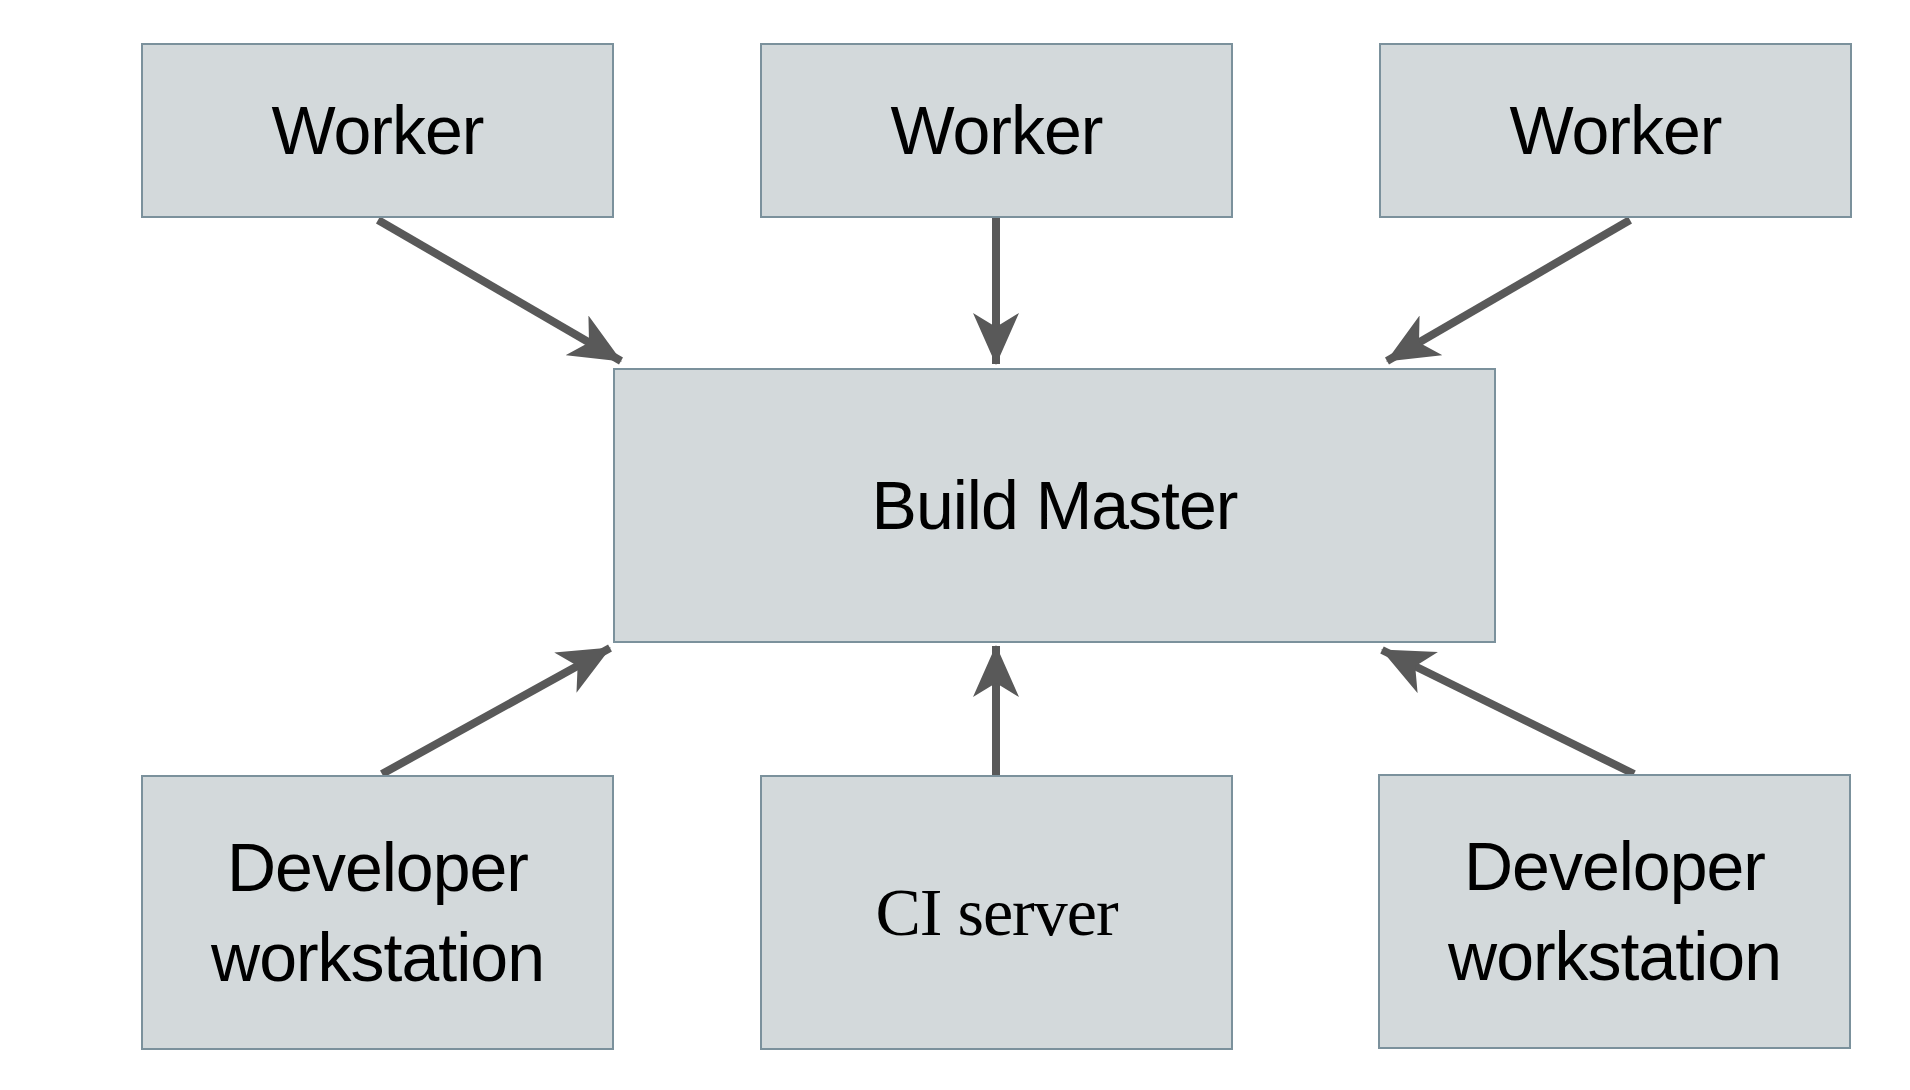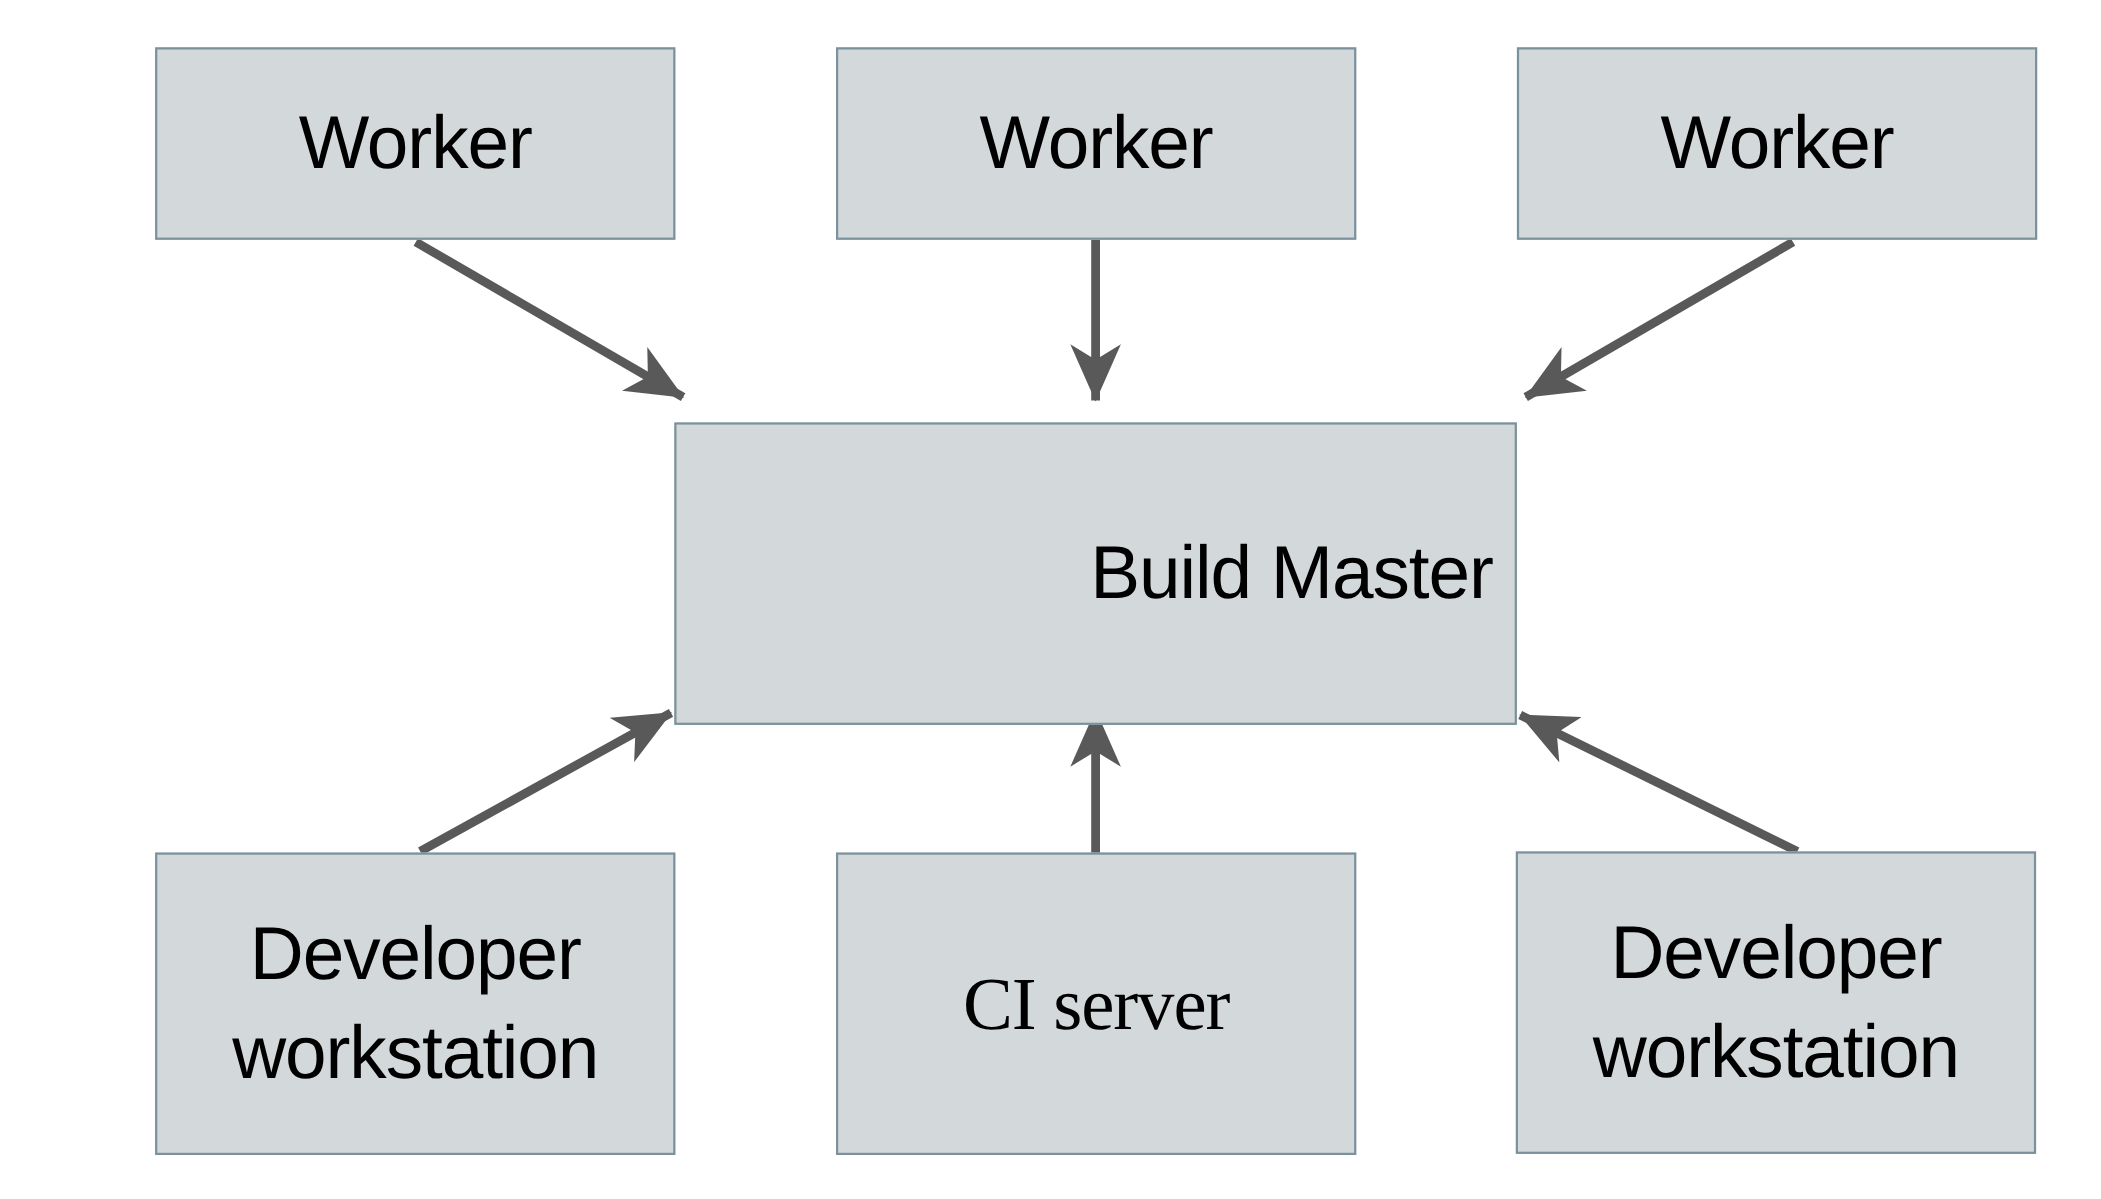--- a/index.html
+++ b/index.html
@@ -29,21 +29,21 @@
     font-size: 68px;
     line-height: 1.32;
     letter-spacing: -1px;
     padding: 0 20px;
   }
   
   .node.worker-1 { left: 121px; top: 43px;  width: 473px; height: 175px; }
   .node.worker-2 { left: 740px; top: 43px;  width: 473px; height: 175px; }
   .node.worker-3 { left: 1359px; top: 43px; width: 473px; height: 175px; }
   
-  .node.build-master { left: 593px; top: 384px; width: 766px; height: 275px; justify-content: flex-end; }
+  .node.build-master { left: 593px; top: 368px; width: 883px; height: 275px; }
   
   .node.dev-ws-left  { left: 121px;  top: 775px; width: 473px; height: 275px; }
   .node.ci-server    { left: 740px;  top: 775px; width: 473px; height: 275px; font-family: Liberation Serif, serif; }
   .node.dev-ws-right { left: 1358px; top: 774px; width: 473px; height: 275px; }
 
   #edges-layer {
     position: absolute;
     left: 0; top: 0;
     width: 1910px;
     height: 1090px;

